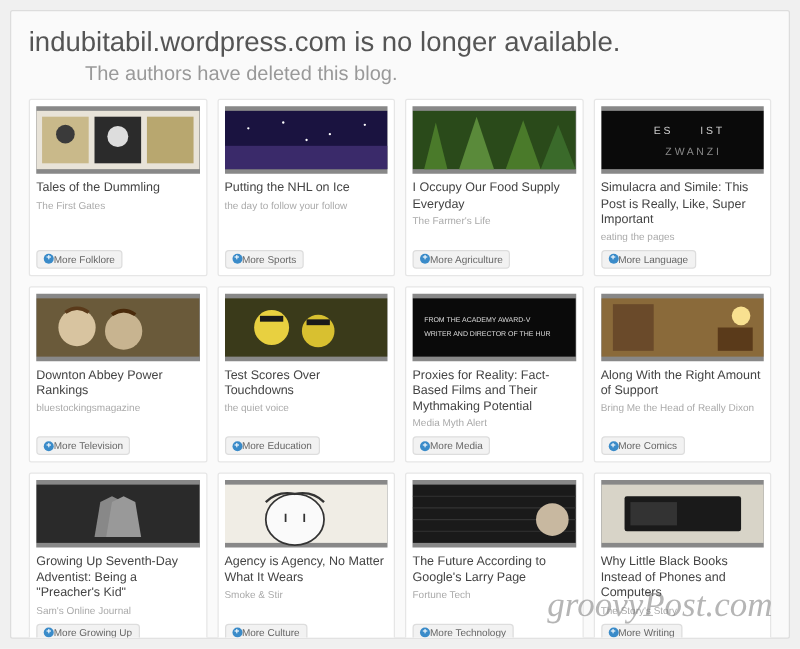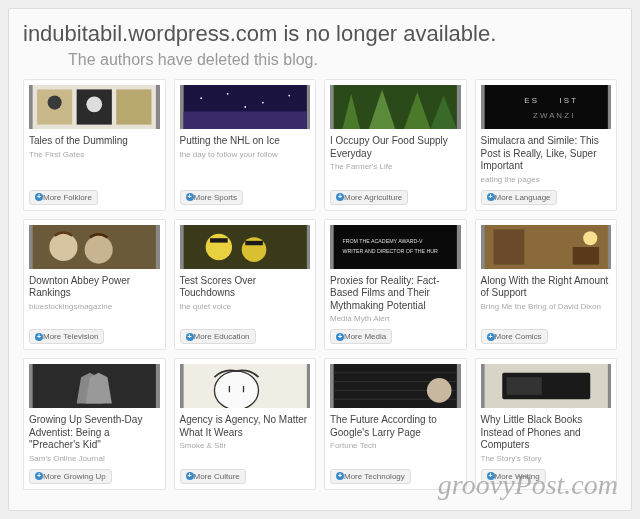--- a/index.html
+++ b/index.html
@@ -40,21 +40,21 @@
   .card {
     background: #fff;
     border: 1px solid #e6e6e6;
     border-radius: 2px;
     padding: 5px;
     display: flex;
     flex-direction: column;
   }
   .thumb {
     width: 100%;
-    height: 44px;
+    height: 54px;
     background: #888;
     margin-bottom: 6px;
     position: relative;
     overflow: hidden;
   }
   .thumb svg { width: 100%; height: 100%; display: block; }
   .card-title {
     font-size: 10px;
     font-weight: 400;
     color: #444;
@@ -240,21 +240,21 @@
     <div class="card">
       <div class="thumb">
         <svg viewBox="0 0 140 50">
             <rect width="140" height="50" fill="#8a6a3a"></rect>
             <rect x="10" y="5" width="35" height="40" fill="#6a4a2a"></rect>
             <circle cx="120" cy="15" r="8" fill="#f8e090"></circle>
             <rect x="100" y="25" width="30" height="20" fill="#5a3a1a"></rect>
           </svg>
       </div>
       <div class="card-title">Along With the Right Amount of Support</div>
-      <div class="card-source">Bring Me the Bring of David Dixon</div>
+      <div class="card-source">Bring Me the Head of Really Dixon</div>
       <div class="more-btn">
           <span class="plus">+</span>
           <span>More Comics</span>
         </div>
     </div>
 
     <div class="card">
       <div class="thumb">
         <svg viewBox="0 0 140 50">
             <rect width="140" height="50" fill="#2a2a2a"></rect>

